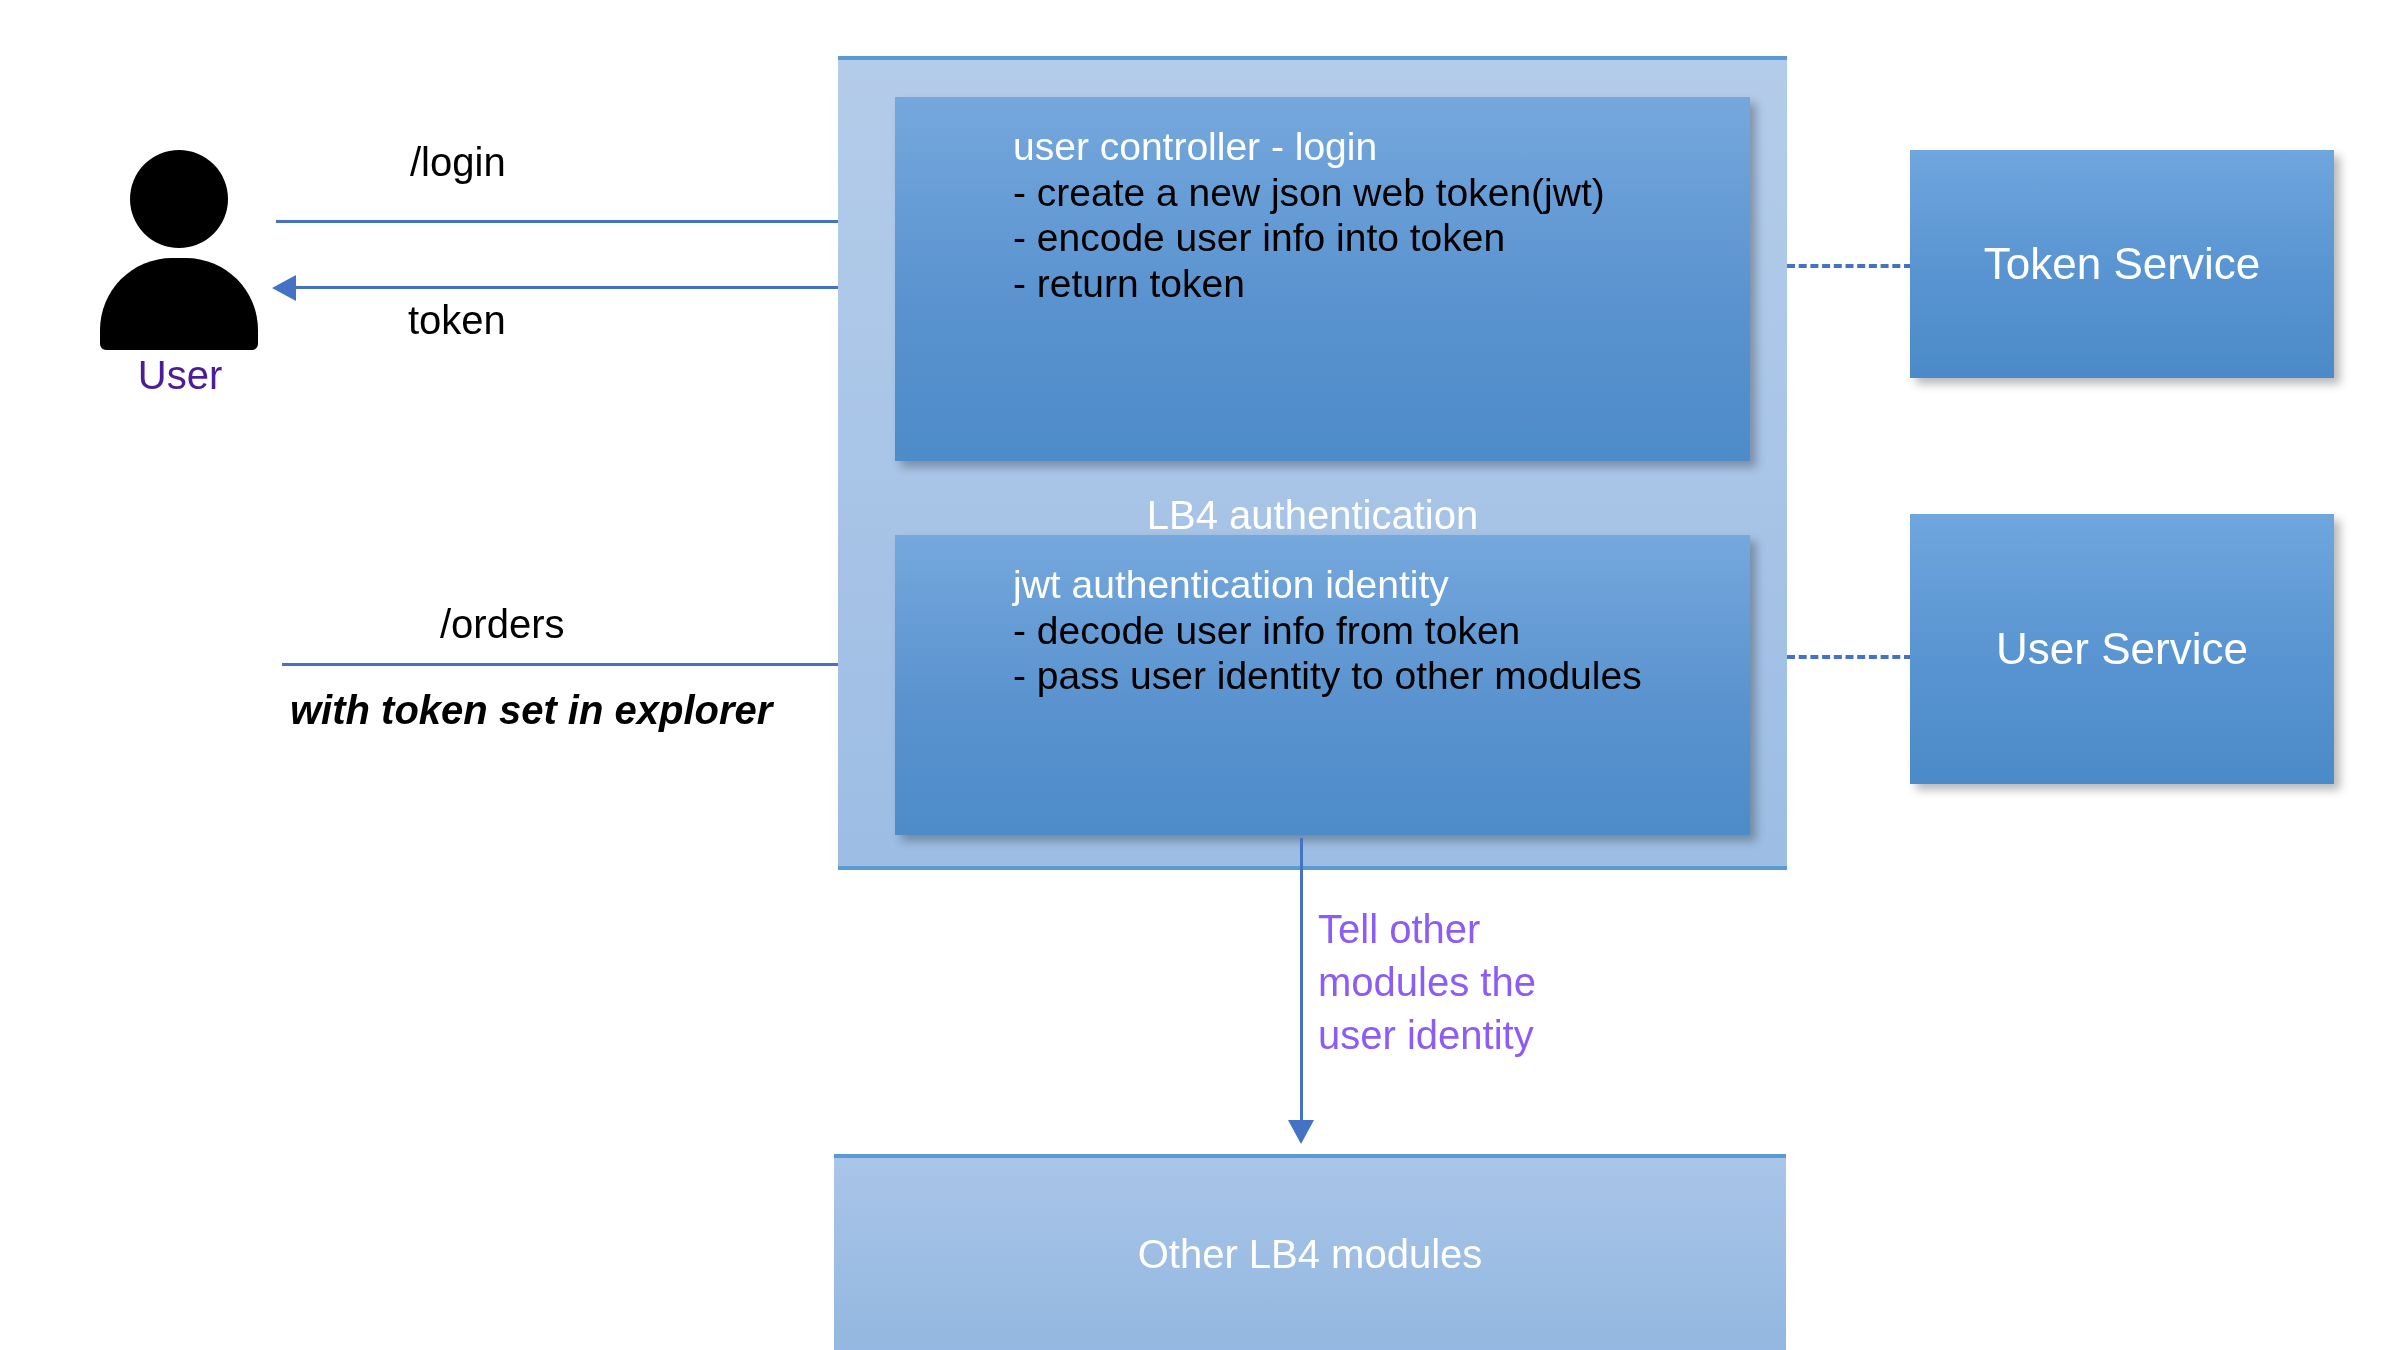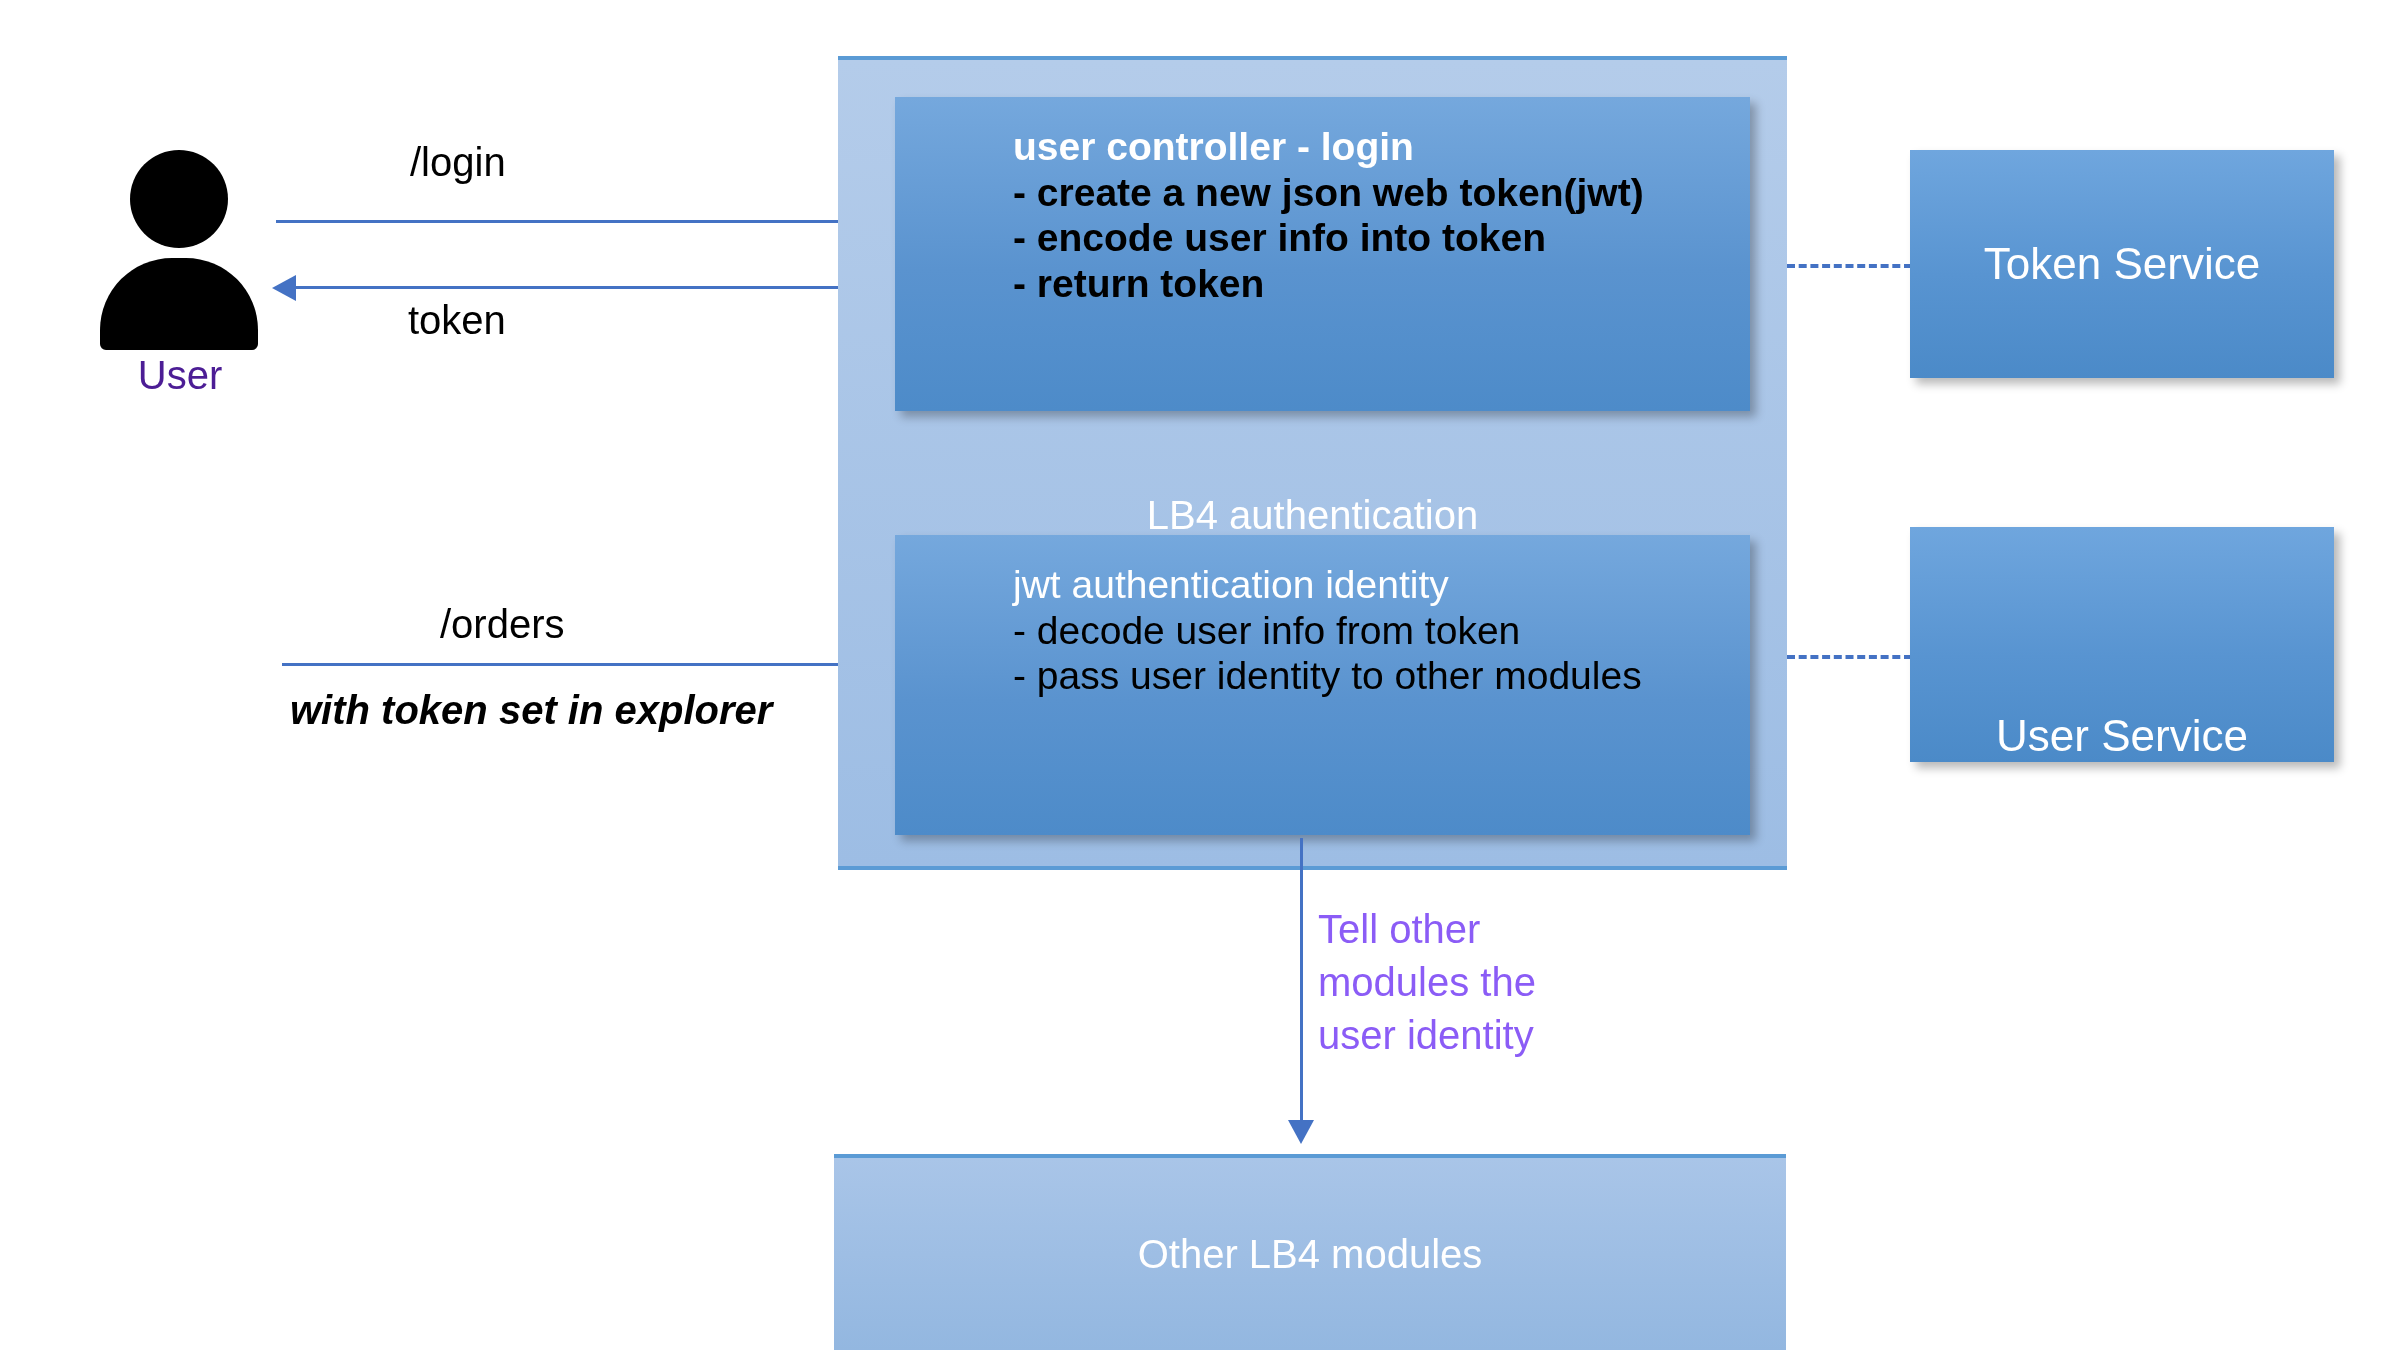--- a/index.html
+++ b/index.html
@@ -162,22 +162,21 @@
     font-size: 39px;
     color: #000000;
     line-height: 1.17;
     white-space: nowrap;
   }
 
   #box-user-controller {
     left: 895px;
     top: 97px;
     width: 855px;
-    height: 314px;
-    font-weight: bold;
+    height: 364px;
   }
   #box-user-controller .proc-inner {
     position: absolute;
     left: 118px;
     top: 28px;
   }
 
   #box-jwt-strategy {
     left: 895px;
     top: 535px;
@@ -206,24 +205,23 @@
     white-space: nowrap;
   }
   #box-token-service {
     left: 1910px;
     top: 150px;
     width: 424px;
     height: 228px;
   }
   #box-user-service {
     left: 1910px;
-    top: 527px;
+    top: 514px;
     width: 424px;
-    height: 235px;
-    align-items: flex-end;
+    height: 270px;
   }
 
   
   #label-tell-other {
     position: absolute;
     left: 1318px;
     top: 903px;
     font-size: 40px;
     color: #8b5cf6;
     line-height: 1.32;

